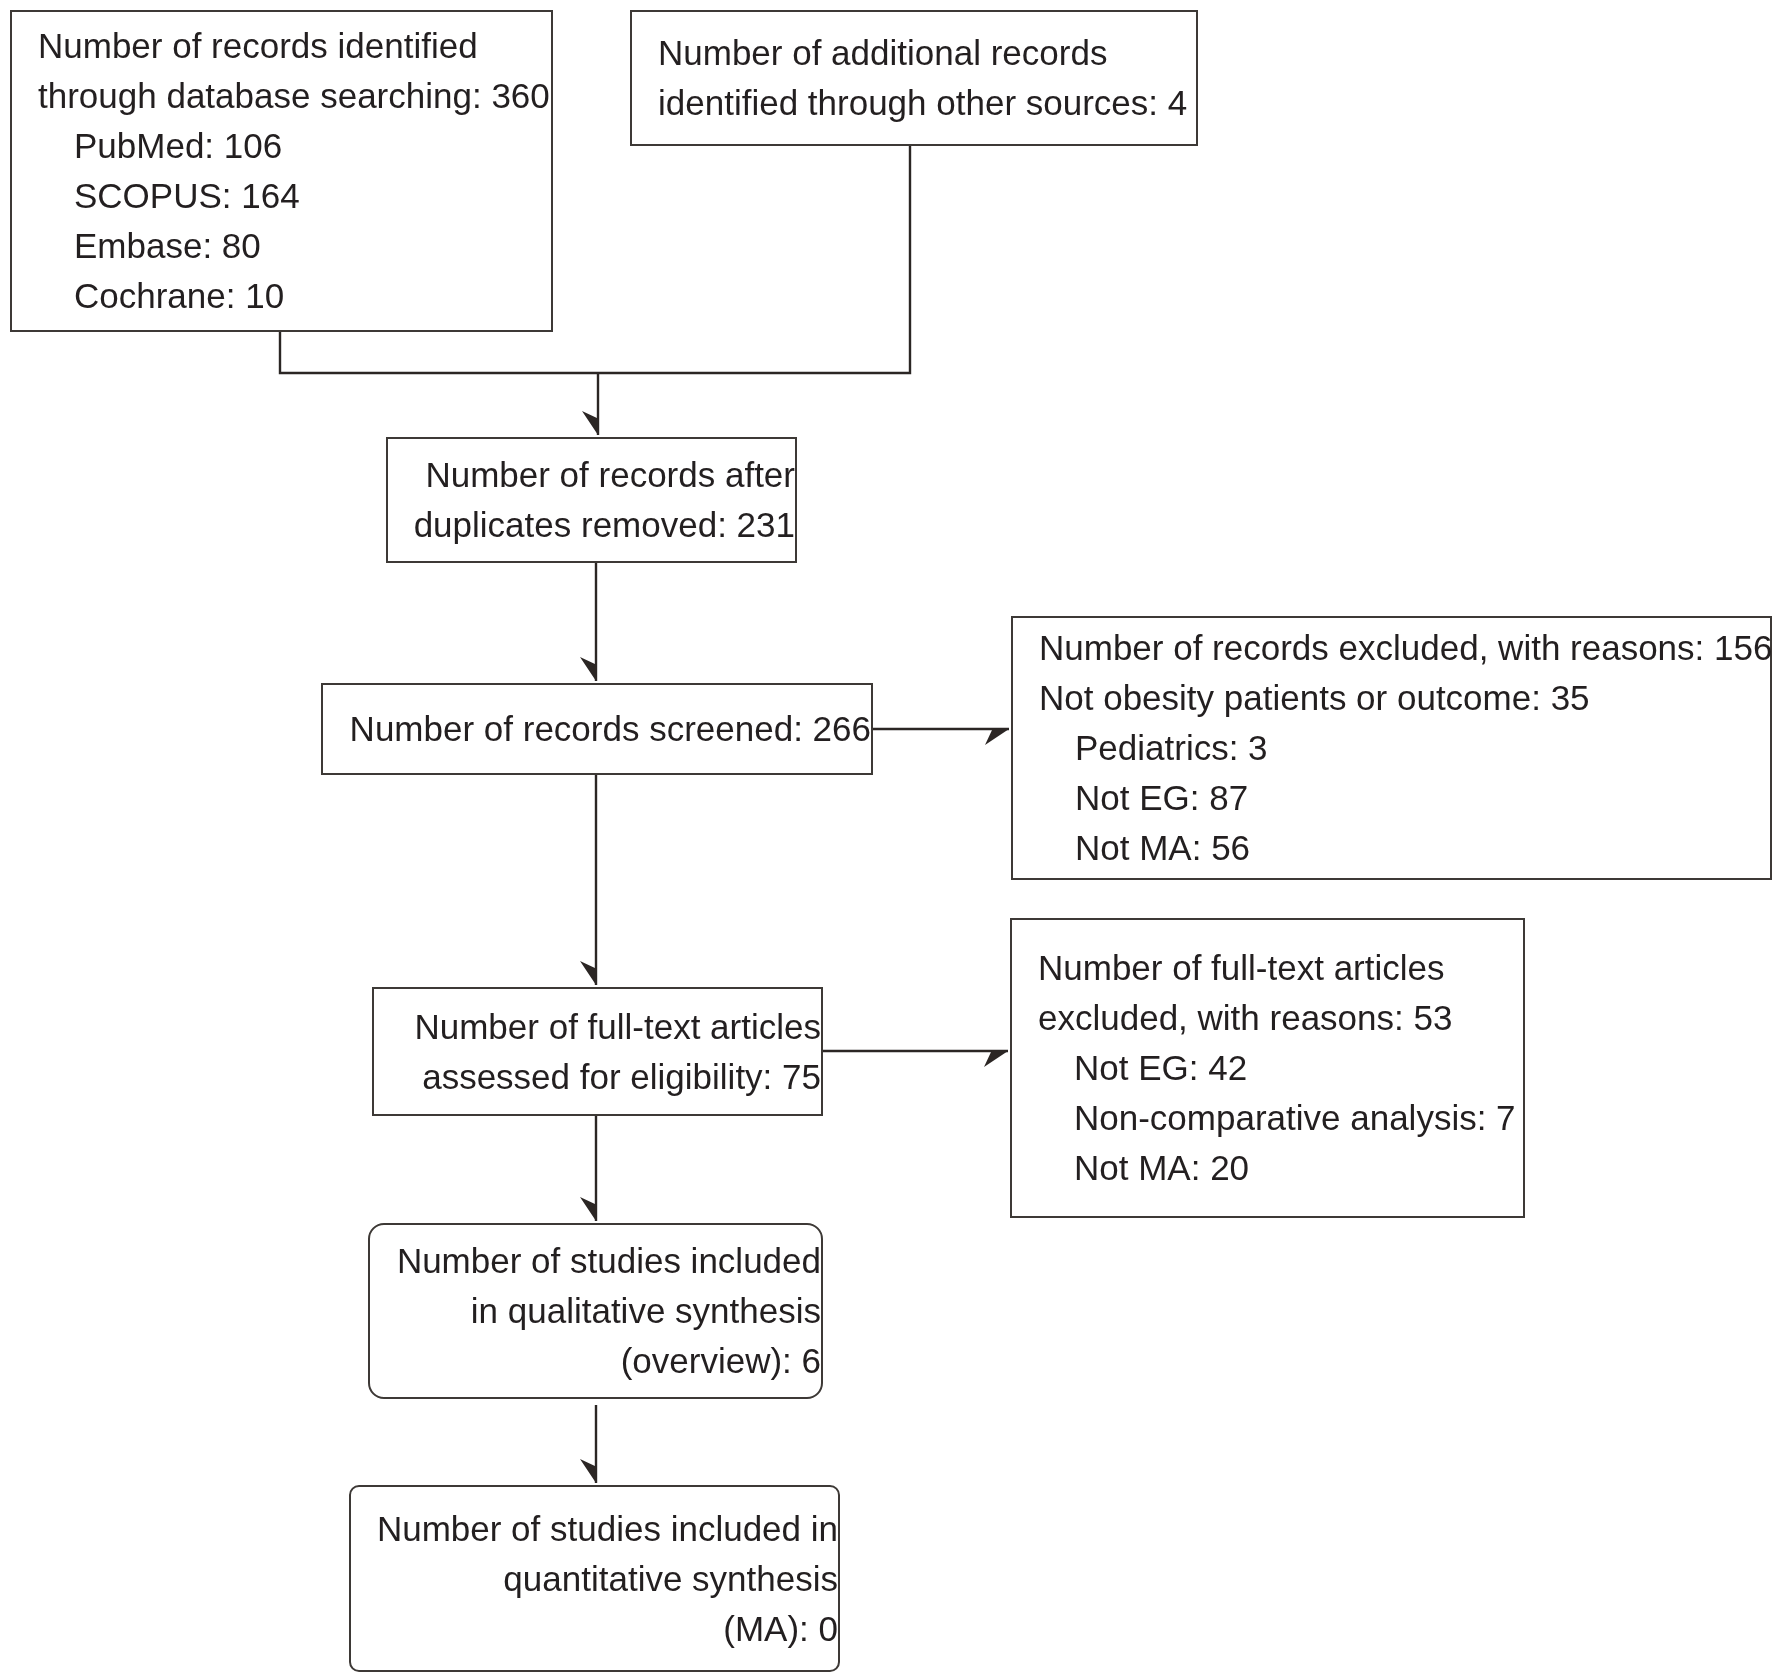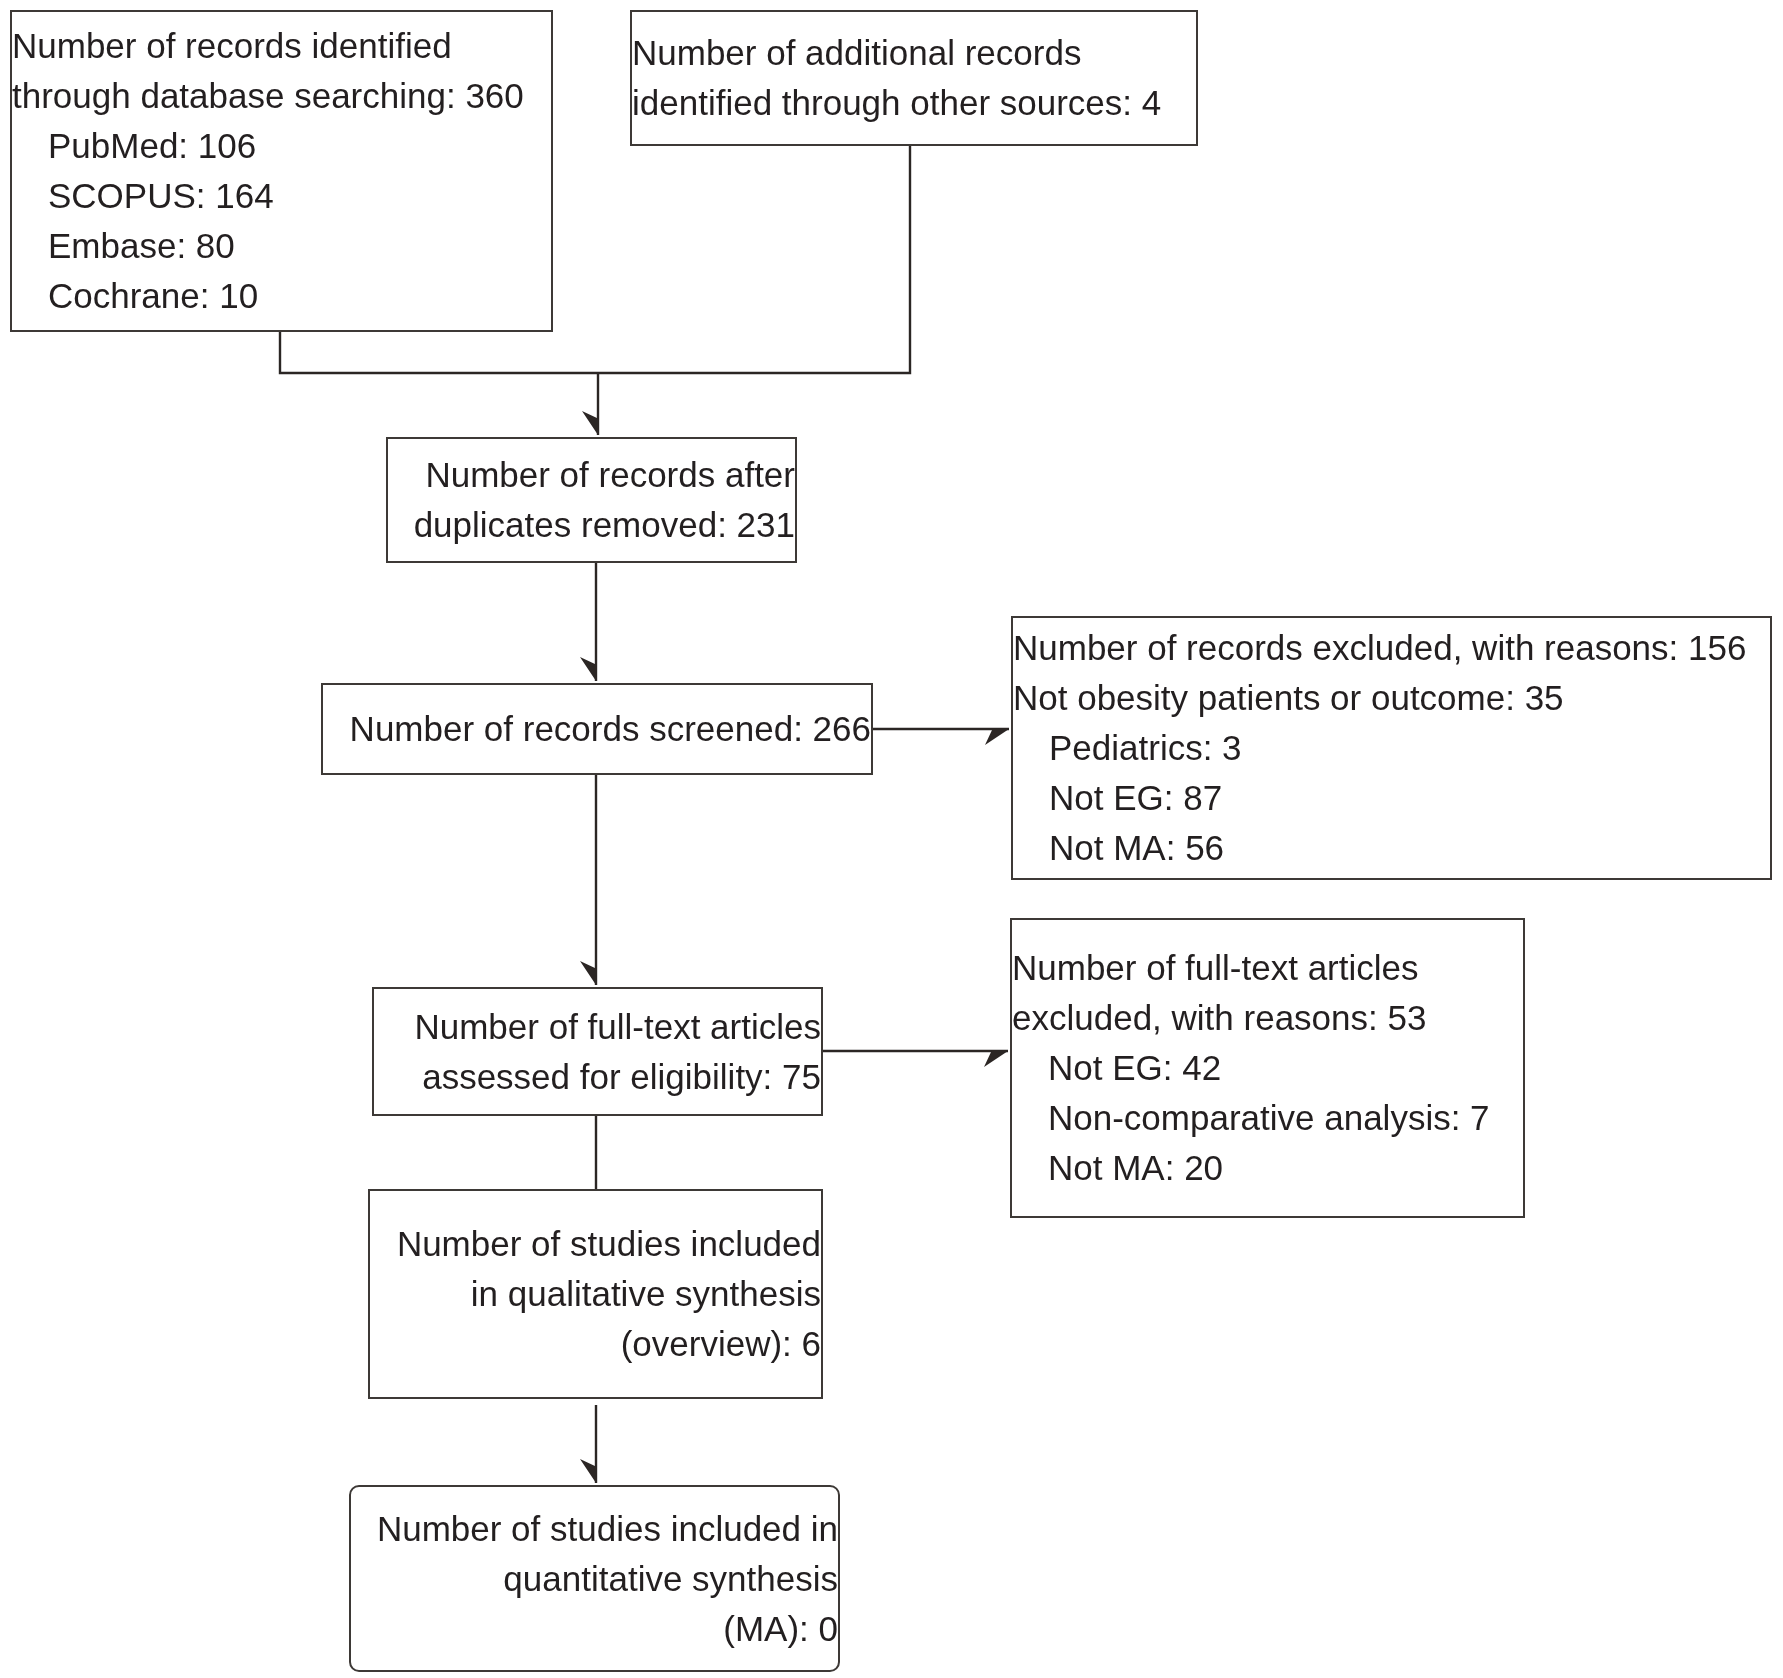--- a/index.html
+++ b/index.html
@@ -36,34 +36,34 @@
     box-sizing:border-box;
     border:2.4px solid var(--border);
     background:var(--background);
     display:flex;
     flex-direction:column;
     justify-content:center;
     font-size:35px;
     line-height:50px;
     white-space:nowrap;
   }
-  .box.left{align-items:flex-start;padding-right:10px;}
+  .box.left{align-items:flex-start;padding-left:26px;padding-right:10px;}
   .box.center{align-items:flex-end;text-align:center;}
   .line-text{display:block;}
   .indent{padding-left:36px;}
 
   
   #box-identified        {left:10px;  top:10px;   width:543px; height:322px;}
   #box-additional        {left:630px; top:10px;   width:568px; height:136px;}
   #box-deduplicated      {left:386px; top:437px;  width:411px; height:126px;}
   #box-screened          {left:321px; top:683px;  width:552px; height:92px;}
   #box-records-excluded  {left:1011px;top:616px;  width:761px; height:264px;}
   #box-fulltext-assessed {left:372px; top:987px;  width:451px; height:129px;}
   #box-fulltext-excluded {left:1010px;top:918px;  width:515px; height:300px;}
-  #box-qualitative       {left:368px; top:1189px; width:455px; height:210px;}
+  #box-qualitative       {left:368px; top:1223px; width:455px; height:176px;border-radius:16px;}
   #box-quantitative      {left:349px; top:1485px; width:491px; height:187px;border-radius:10px;}
 </style>
 </head>
 <body>
 
 <div id="canvas">
 
   <svg id="connectors" viewBox="0 0 1783 1678" xmlns="http://www.w3.org/2000/svg">
     <defs>
       <marker id="arrow" markerUnits="userSpaceOnUse" markerWidth="34" markerHeight="38" refX="24" refY="0" orient="auto">

